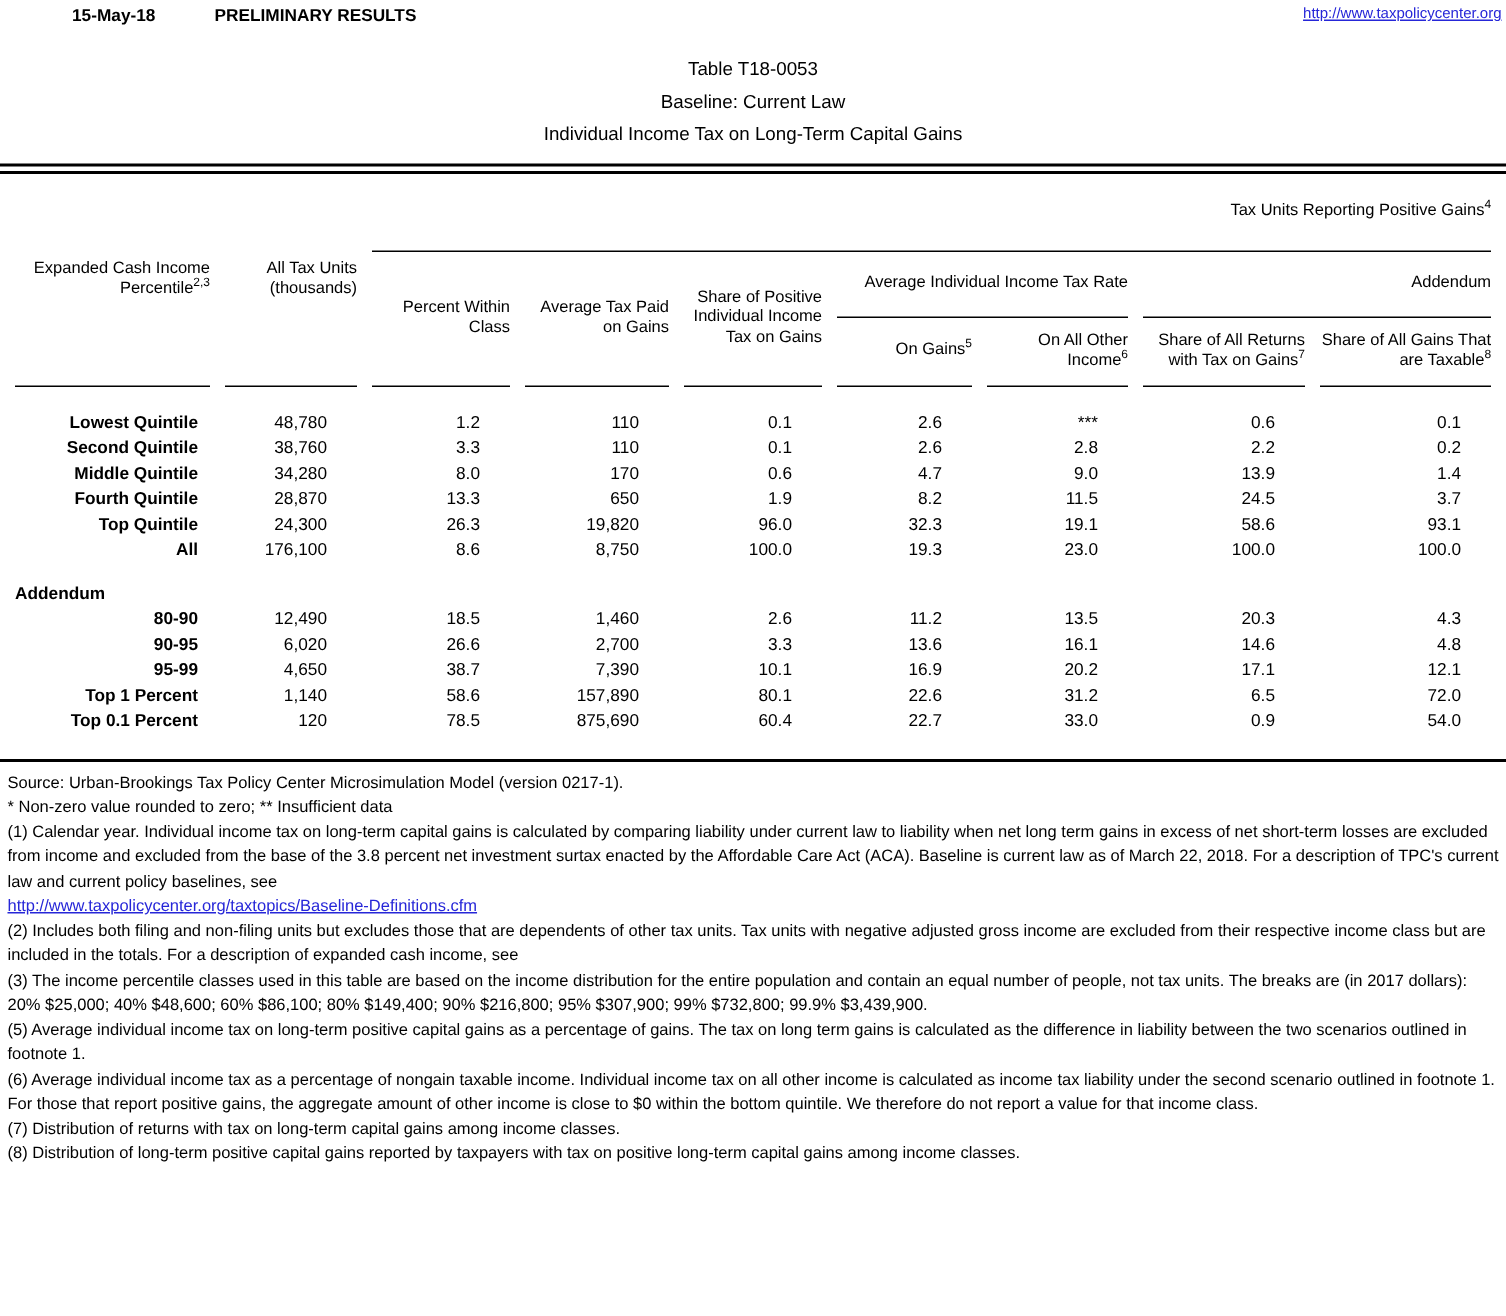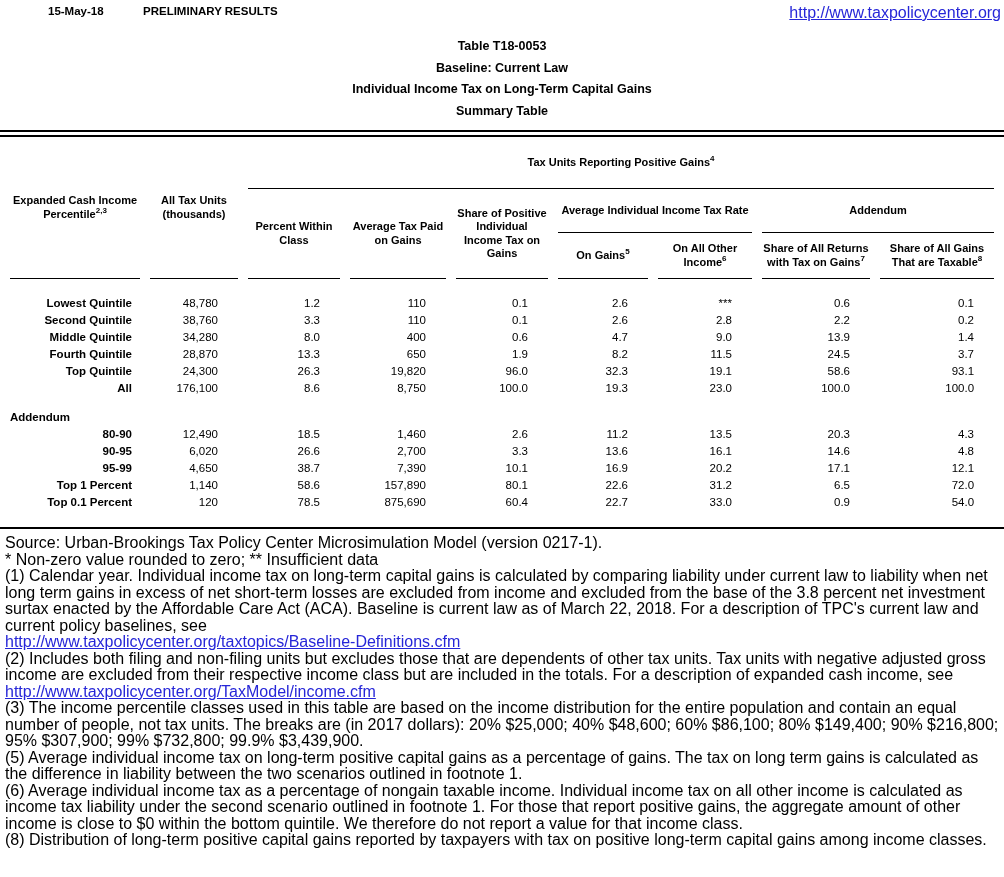--- a/index.html
+++ b/index.html
@@ -8,65 +8,64 @@
     background:#ffffff; color:#000;
     font-family:"Liberation Sans","DejaVu Sans",sans-serif;
   }
   sup { font-size:8px; vertical-align:super; line-height:0; }
 
   
   .topbar { position:relative; height:22px; padding-top:4px; font-size:11.5px; font-weight:bold; }
   .topbar .date { position:absolute; left:7px; top:5px;margin-left:41px; }
   .topbar .prelim { position:absolute; left:143px; top:5px; }
   .topbar .toplink { position:absolute; right:3px; top:4px; font-weight:normal;
-    color:#2626d8; text-decoration:underline; font-size:16px; }
-
-  
-  .titles { margin-top:10px; text-align:center; font-weight:bold; font-size:12.5px; line-height:21.5px; }
+    color:#2626d8; text-decoration:underline; font-size:10px; }
+
+  
+  .titles { margin-top:10px; text-align:center; font-weight:normal; font-size:12.5px; line-height:21.5px; }
   .titles sup { margin-left:2px; }
 
   .double-rule { margin-top:8px; height:3px; border-top:2px solid #000; border-bottom:2px solid #000; }
 
   
   table.data { width:1004px; table-layout:fixed; border-collapse:separate; border-spacing:10px 0; }
-  th { font-size:11px; font-weight:bold; text-align:center; vertical-align:middle;
+  th { font-size:11px; font-weight:normal; text-align:right; vertical-align:middle;
        padding:0; line-height:13.5px; }
   tr.hr1 { height:52px; }
   tr.hr2 { height:44px; }
   tr.hr3 { height:46px; }
   th.ub { border-bottom:1.5px solid #000; }
   th.group { border-bottom:1.5px solid #000; white-space:nowrap; }
   tbody td { font-size:11.5px; height:17px; padding:0; line-height:17px; }
   td.lbl { font-weight:bold; text-align:right; padding-right:8px; }
   td.num { text-align:right; padding-right:20px; }
   tr.sp1 td { height:16px; }
   tr.sp2 td { height:12px; }
   td.addendum { font-weight:bold; text-align:left; }
 
   .bottom-rule { border-top:2px solid #000; margin-top:16px; }
 
   
-  .footnotes { padding:6px 4px 0 5px; font-size:16px; line-height:16.5px; }
+  .footnotes { padding:6px 4px 0 5px; font-size:11px; line-height:16.5px; }
   .footnotes p { margin:0; }
   .footnotes a { display:block; color:#2626d8; text-decoration:underline; }
 </style>
 </head>
 <body>
 
 <div class="topbar">
   <span class="date">15-May-18</span>
   <span class="prelim">PRELIMINARY RESULTS</span>
   <a class="toplink" href="#">http://www.taxpolicycenter.org</a>
 </div>
 
 <div class="titles">
   <div>Table T18-0053</div>
   <div>Baseline: Current Law</div>
   <div>Individual Income Tax on Long-Term Capital Gains</div>
-  <div>Summary Table</div>
 </div>
 
 <div class="double-rule"></div>
 
 <table class="data">
   <colgroup>
     <col style="width:130px">
       <col style="width:88px">
       <col style="width:92px">
     <col style="width:96px">
@@ -120,21 +119,21 @@
       <td class="num">0.1</td>
       <td class="num">2.6</td>
       <td class="num">2.8</td>
       <td class="num">2.2</td>
       <td class="num">0.2</td>
     </tr>
     <tr>
       <td class="lbl">Middle Quintile</td>
       <td class="num">34,280</td>
       <td class="num">8.0</td>
-      <td class="num">400</td>
+      <td class="num">170</td>
       <td class="num">0.6</td>
       <td class="num">4.7</td>
       <td class="num">9.0</td>
       <td class="num">13.9</td>
       <td class="num">1.4</td>
     </tr>
     <tr>
       <td class="lbl">Fourth Quintile</td>
       <td class="num">28,870</td>
       <td class="num">13.3</td>
@@ -234,18 +233,18 @@
 </table>
 
 <div class="bottom-rule"></div>
 
 <div class="footnotes">
   <p>Source: Urban-Brookings Tax Policy Center Microsimulation Model (version 0217-1).</p>
   <p>* Non-zero value rounded to zero; ** Insufficient data</p>
   <p>(1) Calendar year. Individual income tax on long-term capital gains is calculated by comparing liability under current law to liability when net long term gains in excess of net short-term losses are excluded from income and excluded from the base of the 3.8 percent net investment surtax enacted by the Affordable Care Act (ACA). Baseline is current law as of March 22, 2018. For a description of TPC's current law and current policy baselines, see</p>
   <a href="#">http://www.taxpolicycenter.org/taxtopics/Baseline-Definitions.cfm</a>
   <p>(2) Includes both filing and non-filing units but excludes those that are dependents of other tax units. Tax units with negative adjusted gross income are excluded from their respective income class but are included in the totals. For a description of expanded cash income, see</p>
-  <a href="#">http://www.taxpolicycenter.org/TaxModel/income.cfm</a>
   <p>(3) The income percentile classes used in this table are based on the income distribution for the entire population and contain an equal number of people, not tax units. The breaks are (in 2017 dollars): 20% $25,000; 40% $48,600; 60% $86,100; 80% $149,400; 90% $216,800; 95% $307,900; 99% $732,800; 99.9% $3,439,900.</p>
   <p>(5) Average individual income tax on long-term positive capital gains as a percentage of gains. The tax on long term gains is calculated as the difference in liability between the two scenarios outlined in footnote 1.</p>
   <p>(6) Average individual income tax as a percentage of nongain taxable income. Individual income tax on all other income is calculated as income tax liability under the second scenario outlined in footnote 1.  For those that report positive gains, the aggregate amount of other income is close to $0 within the bottom quintile. We therefore do not report a value for that income class.</p>
+  <p>(7) Distribution of returns with tax on long-term capital gains among income classes.</p>
   <p>(8) Distribution of long-term positive capital gains reported by taxpayers with tax on positive long-term capital gains among income classes.</p>
 </div>
 
 </body></html>

